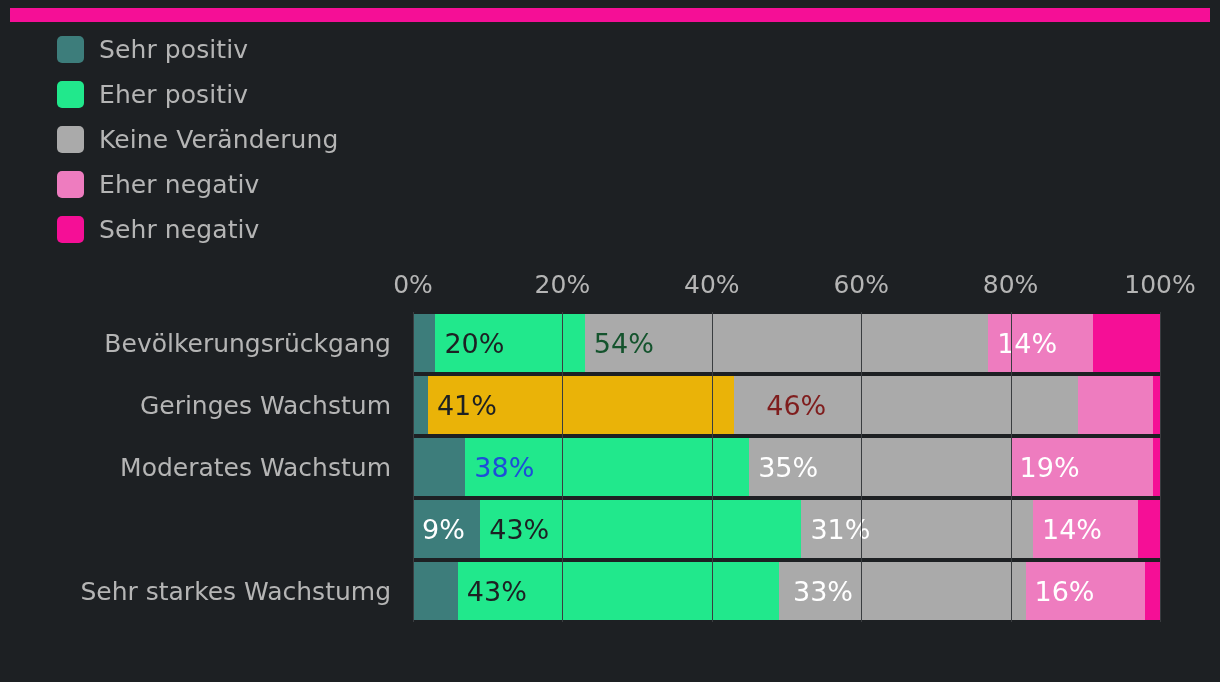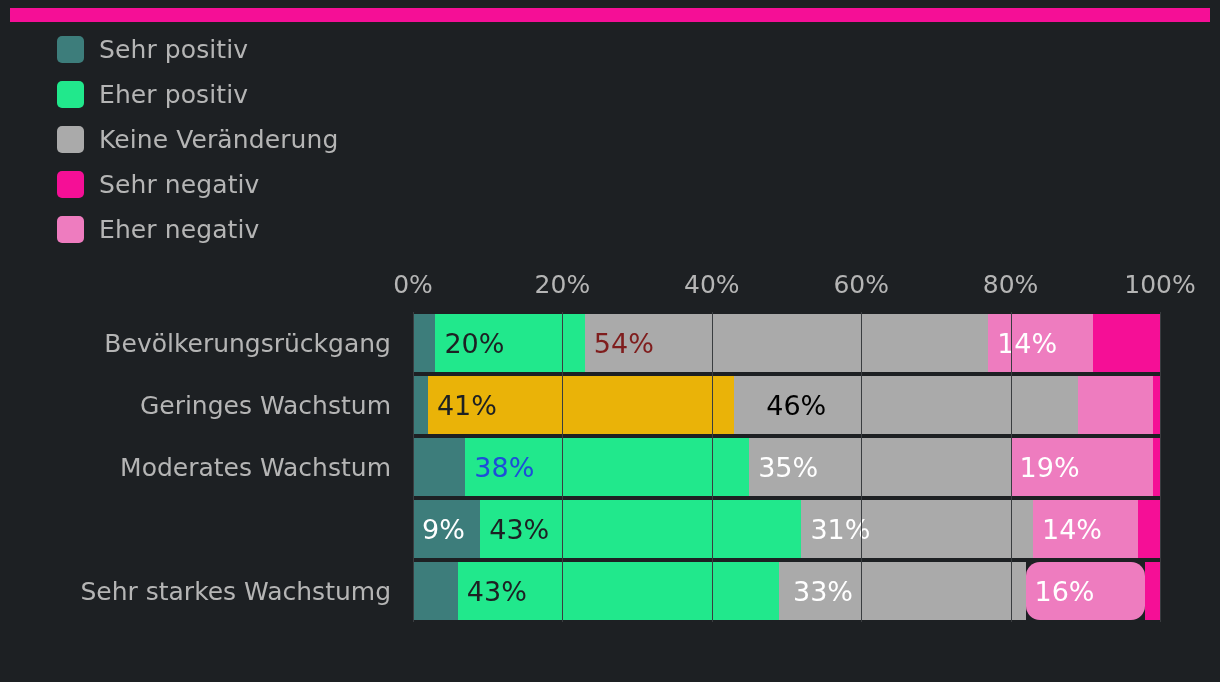--- a/index.html
+++ b/index.html
@@ -142,26 +142,26 @@
     </div>
     <div class="legend-row">
       <span class="legend-swatch" style="background: rgb(33, 232, 140);"></span>
       <span class="legend-label">Eher positiv</span>
     </div>
     <div class="legend-row">
       <span class="legend-swatch" style="background: rgb(170, 170, 170);"></span>
       <span class="legend-label">Keine Veränderung</span>
     </div>
     <div class="legend-row">
+      <span class="legend-swatch" style="background: rgb(238, 124, 191);"></span>
+      <span class="legend-label">Eher negativ</span>
+    </div>
+    <div class="legend-row">
       <span class="legend-swatch" style="background: rgb(245, 15, 150);"></span>
       <span class="legend-label">Sehr negativ</span>
-    </div>
-    <div class="legend-row">
-      <span class="legend-swatch" style="background: rgb(238, 124, 191);"></span>
-      <span class="legend-label">Eher negativ</span>
     </div>
   </div>
 
 <div id="chart">
   <div id="axis">
       <span class="tick-label" style="left: 0%;">0%</span>
       <span class="tick-label" style="left: 20%;">20%</span>
       <span class="tick-label" style="left: 40%;">40%</span>
       <span class="tick-label" style="left: 60%;">60%</span>
       <span class="tick-label" style="left: 80%;">80%</span>
@@ -169,37 +169,37 @@
     </div>
   <div id="plot">
       <div class="bar-row">
         <div class="row-label">Bevölkerungsrückgang</div>
         <div class="bar-track">
           <div class="seg" style="width: 3%; background: rgb(61, 125, 123);"></div>
           <div class="seg" style="width: 20%; background: rgb(33, 232, 140);">
             <span class="seg-label" style="color: rgb(29, 32, 35);">20%</span>
           </div>
           <div class="seg" style="width: 54%; background: rgb(170, 170, 170);">
-            <span class="seg-label" style="color: #7f1d1d;">54%</span>
+            <span class="seg-label" style="color: #14532d;">54%</span>
           </div>
           <div class="seg" style="width: 14%; background: rgb(238, 124, 191);">
             <span class="seg-label" style="color: rgb(255, 255, 255);">14%</span>
           </div>
           <div class="seg" style="width: 9%; background: rgb(245, 15, 150);"></div>
         </div>
       </div>
       <div class="bar-row">
         <div class="row-label">Geringes Wachstum</div>
         <div class="bar-track">
           <div class="seg" style="width: 2%; background: rgb(61, 125, 123);"></div>
           <div class="seg" style="width: 41%; background: #eab308;">
             <span class="seg-label" style="color: rgb(29, 32, 35);">41%</span>
           </div>
           <div class="seg" style="width: 46%; background: rgb(170, 170, 170);">
-            <span class="seg-label" style="color: #000000; padding-left: 32px;">46%</span>
+            <span class="seg-label" style="color: #7f1d1d; padding-left: 32px;">46%</span>
           </div>
           <div class="seg" style="width: 10%; background: rgb(238, 124, 191);"></div>
           <div class="seg" style="width: 1%; background: rgb(245, 15, 150);"></div>
         </div>
       </div>
       <div class="bar-row">
         <div class="row-label">Moderates Wachstum</div>
         <div class="bar-track">
           <div class="seg" style="width: 7%; background: rgb(61, 125, 123);"></div>
           <div class="seg" style="width: 38%; background: rgb(33, 232, 140);">
@@ -234,21 +234,21 @@
       <div class="bar-row">
         <div class="row-label">Sehr starkes Wachstumg</div>
         <div class="bar-track">
           <div class="seg" style="width: 6%; background: rgb(61, 125, 123);"></div>
           <div class="seg" style="width: 43%; background: rgb(33, 232, 140);">
             <span class="seg-label" style="color: rgb(29, 32, 35);">43%</span>
           </div>
           <div class="seg" style="width: 33%; background: rgb(170, 170, 170);">
             <span class="seg-label" style="color: rgb(255, 255, 255); padding-left: 14px;">33%</span>
           </div>
-          <div class="seg" style="width: 16%; background: rgb(238, 124, 191); border-radius: 14px;">
+          <div class="seg" style="width: 16%; background: rgb(238, 124, 191);">
             <span class="seg-label" style="color: rgb(255, 255, 255);">16%</span>
           </div>
           <div class="seg" style="width: 2%; background: rgb(245, 15, 150);"></div>
         </div>
       </div>
       <div class="gridline" style="left: 0%;"></div>
       <div class="gridline" style="left: 20%;"></div>
       <div class="gridline" style="left: 40%;"></div>
       <div class="gridline" style="left: 60%;"></div>
       <div class="gridline" style="left: 80%;"></div>

